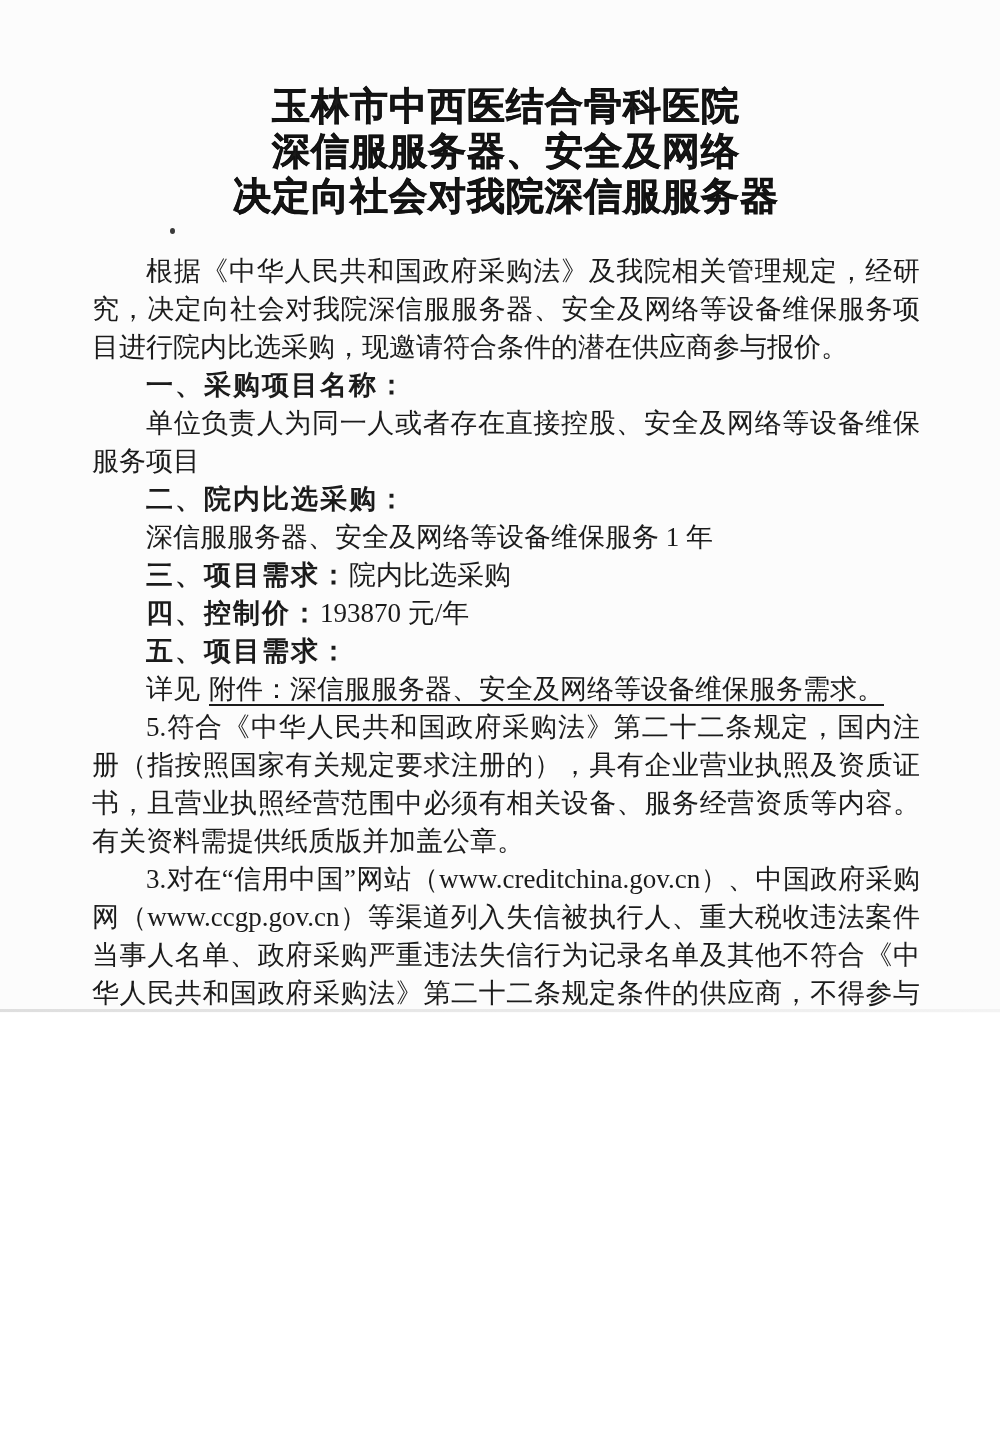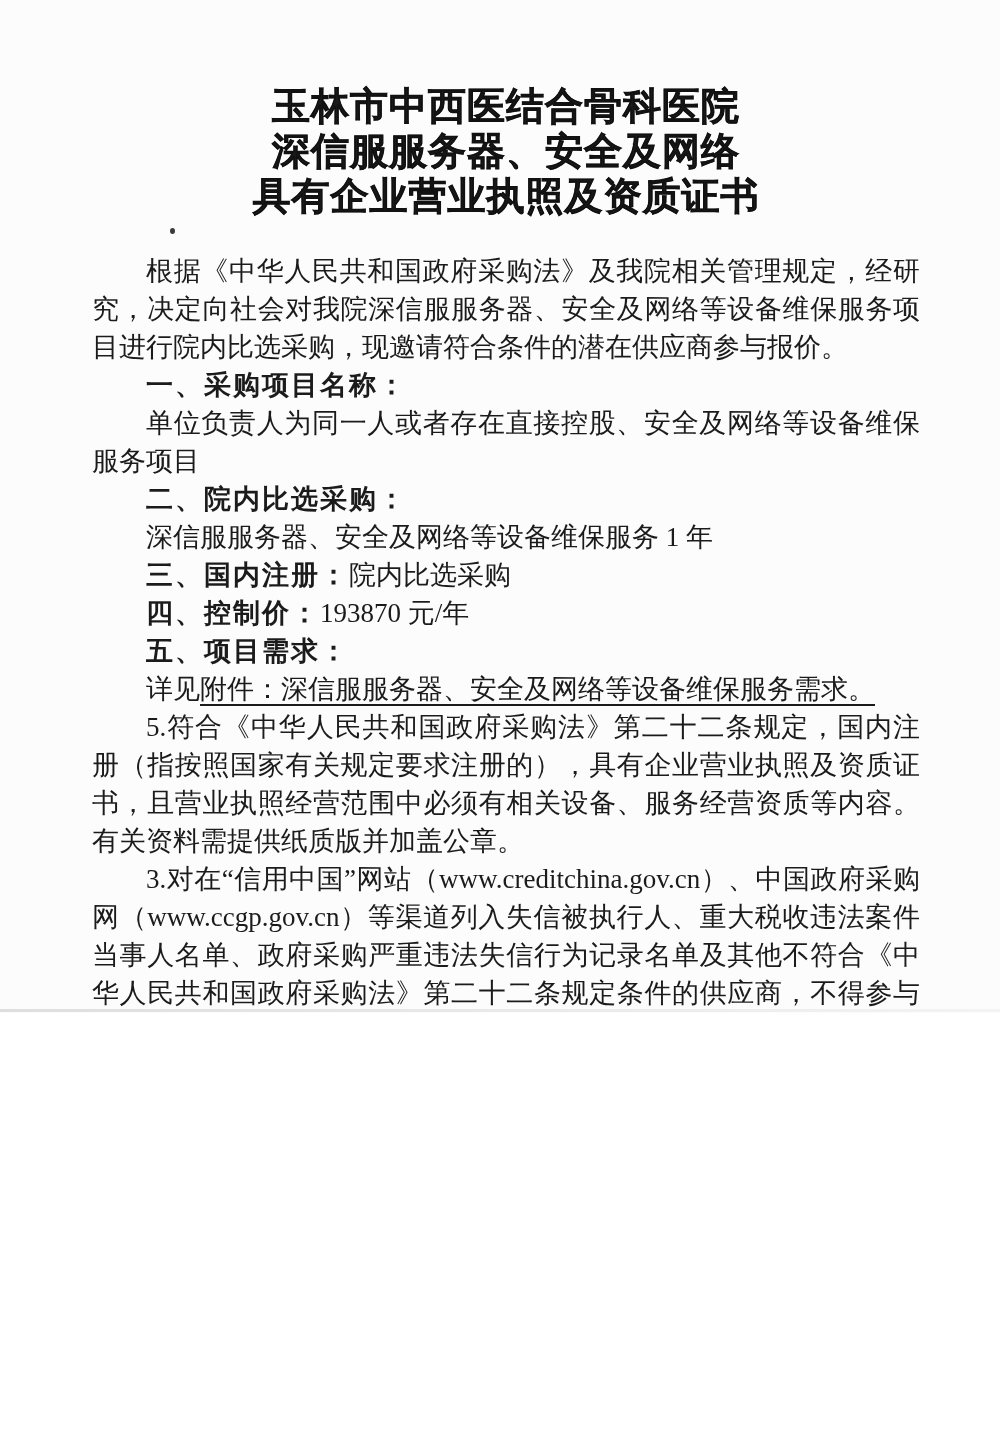--- a/index.html
+++ b/index.html
@@ -47,20 +47,21 @@
     letter-spacing: 2px;
   }
   .value {
     font-family: "Liberation Serif", "DejaVu Serif", serif;
     font-weight: normal;
   }
   .u {
     text-decoration: underline;
     text-underline-offset: 6px;
     text-decoration-thickness: 1.5px;
+    margin-left: 9px;
   }
   .speck {
     position: absolute;
     left: 170px;
     top: 228px;
     width: 5px;
     height: 6px;
     background: #3a3a3a;
     border-radius: 50%;
   }
@@ -76,32 +77,32 @@
 </style>
 </head>
 <body>
 
 <div class="page">
   <div class="content">
 
     <h1 class="title">
       <span class="title-line">玉林市中西医结合骨科医院</span>
       <span class="title-line">深信服服务器、安全及网络</span>
-      <span class="title-line">具有企业营业执照及资质证书</span>
+      <span class="title-line">决定向社会对我院深信服服务器</span>
     </h1>
 
     <p class="para">根据《中华人民共和国政府采购法》及我院相关管理规定，经研究，决定向社会对我院深信服服务器、安全及网络等设备维保服务项目进行院内比选采购，现邀请符合条件的潜在供应商参与报价。</p>
 
     <p class="para"><span class="hd">一、采购项目名称：</span></p>
     <p class="para">单位负责人为同一人或者存在直接控股、安全及网络等设备维保服务项目</p>
 
     <p class="para"><span class="hd">二、院内比选采购：</span></p>
     <p class="para">深信服服务器、安全及网络等设备维保服务 1 年</p>
 
-    <p class="para"><span class="hd">三、国内注册：</span><span class="value">院内比选采购</span></p>
+    <p class="para"><span class="hd">三、项目需求：</span><span class="value">院内比选采购</span></p>
 
     <p class="para"><span class="hd">四、控制价：</span><span class="value">193870 元/年</span></p>
 
     <p class="para"><span class="hd">五、项目需求：</span></p>
     <p class="para"><span>详见</span><span class="u">附件：深信服服务器、安全及网络等设备维保服务需求。</span></p>
 
     <p class="para">5.符合《中华人民共和国政府采购法》第二十二条规定，国内注册（指按照国家有关规定要求注册的），具有企业营业执照及资质证书，且营业执照经营范围中必须有相关设备、服务经营资质等内容。有关资料需提供纸质版并加盖公章。</p>
     <p class="para">3.对在“信用中国”网站（www.creditchina.gov.cn）、中国政府采购网（www.ccgp.gov.cn）等渠道列入失信被执行人、重大税收违法案件当事人名单、政府采购严重违法失信行为记录名单及其他不符合《中华人民共和国政府采购法》第二十二条规定条件的供应商，不得参与本次采购活动。以上资料和报价文件递交截止前一年内任意一个月依法缴纳税费或依法免缴税费及依法缴纳社保费的缴费证明需提供纸质版并加盖公章。</p>
 
   </div>

